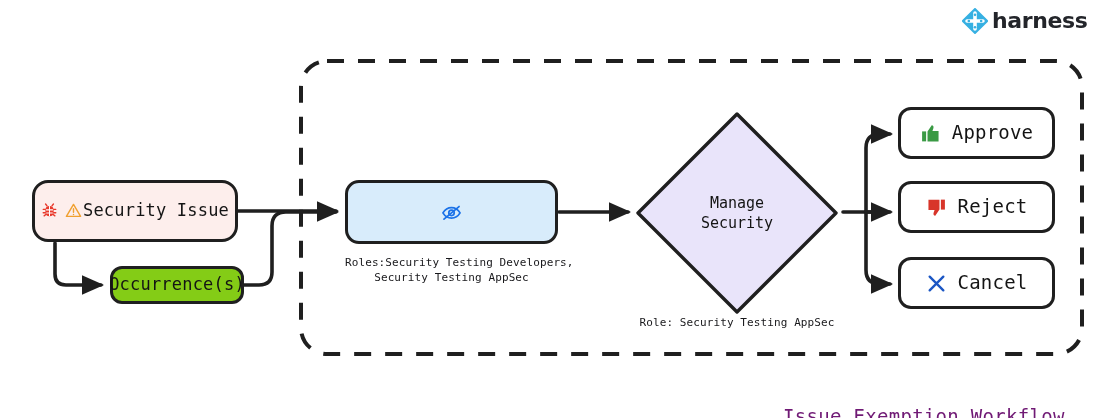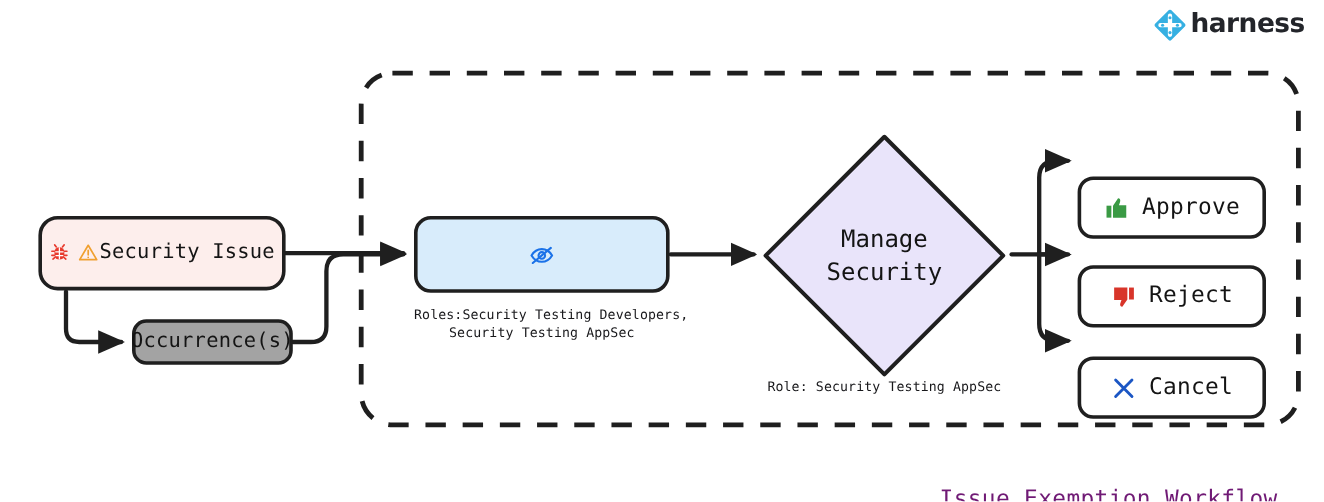--- a/index.html
+++ b/index.html
@@ -73,21 +73,21 @@
     display: flex;
     align-items: center;
     gap: 7px;
     height: 19px;
     margin-bottom: 1px;
   }
 
   #node-occurrences {
     left: 110px; top: 266px;
     width: 134px; height: 38px;
-    background: #a3a3a3;
+    background: #84cc16;
     border-radius: 12px;
   }
 
   #node-request-exemption {
     left: 345px; top: 180px;
     width: 213px; height: 64px;
     background: #d8ecfb;
     border-radius: 14px;
   }
   .req-row {
@@ -105,35 +105,34 @@
   }
   #node-manage-exemption svg { display: block; }
   .diamond-label {
     position: absolute;
     left: 0; top: 0;
     width: 210px; height: 210px;
     display: flex;
     flex-direction: column;
     align-items: center;
     justify-content: center;
-    font-size: 20px;
+    font-size: 15px;
     line-height: 1.35;
     color: #141414;
   }
 
   
   .outcome {
     left: 898px;
     width: 157px;
     height: 52px;
     background: #ffffff;
     border-radius: 13px;
     flex-direction: row;
     gap: 10px;
-    margin-top: 40px;
   }
   #node-approve { top: 107px; }
   #node-reject  { top: 181px; }
   #node-cancel  { top: 257px; }
   .outcome .node-line { font-size: 19px; }
   .outcome-icon {
     width: 22px; height: 22px;
     display: flex;
     align-items: center;
     justify-content: center;

